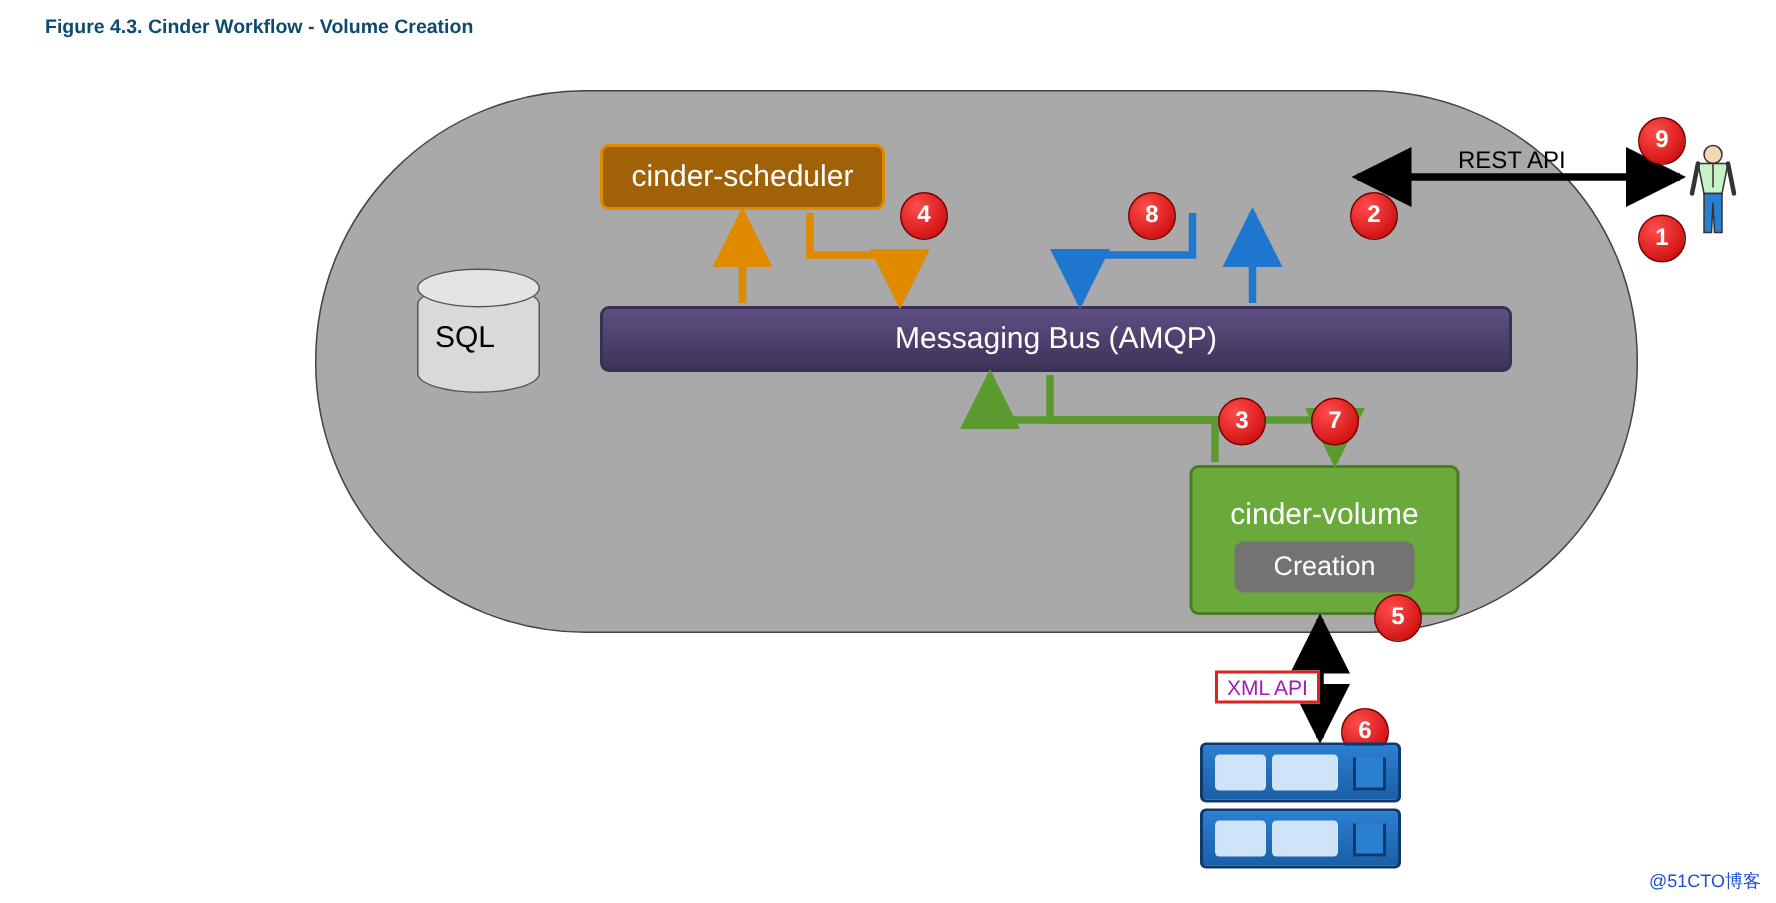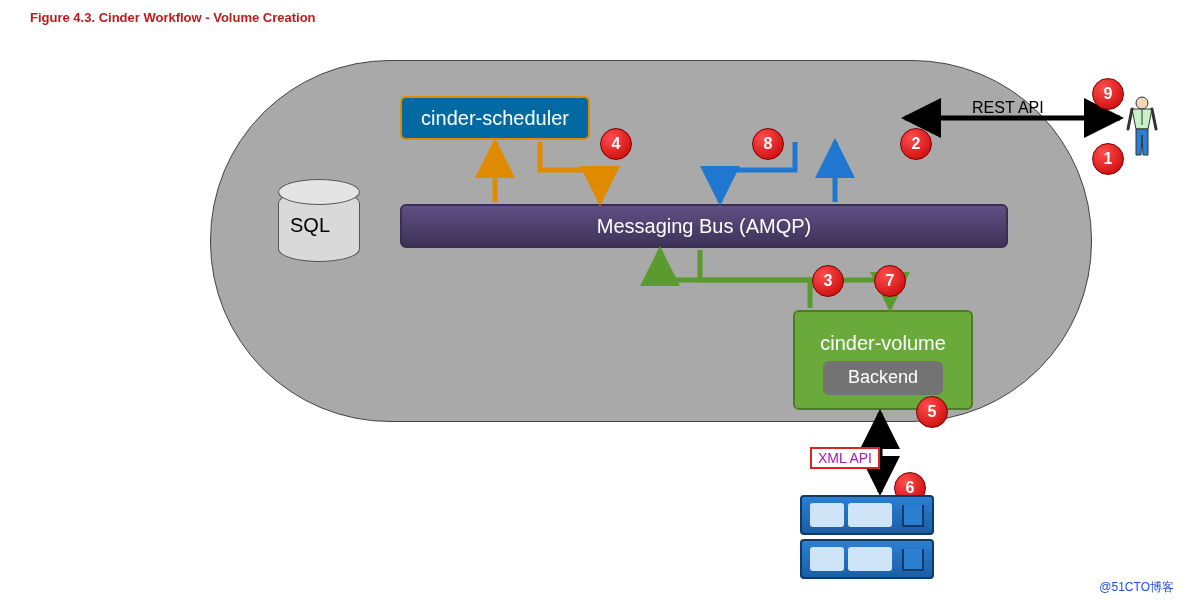--- a/index.html
+++ b/index.html
@@ -11,21 +11,21 @@
     height: 602px;
     position: relative;
     overflow: hidden;
   }
   .title {
     position: absolute;
     top: 10px;
     left: 30px;
     font-size: 13px;
     font-weight: bold;
-    color: #b91c1c;
+    color: #0c4a6e;
   }
   .stage {
     position: absolute;
     left: 0;
     top: 0;
     width: 1184px;
     height: 602px;
   }
   .capsule {
     position: absolute;
@@ -42,21 +42,21 @@
     border-radius: 6px;
     color: #fff;
     display: flex;
     align-items: center;
     justify-content: center;
     font-size: 20px;
     box-sizing: border-box;
   }
   .scheduler {
     left: 400px; top: 96px; width: 190px; height: 44px;
-    background: #0369a1; border: 2px solid #e08a00;
+    background: #a16207; border: 2px solid #e08a00;
   }
   .api {
     left: 770px; top: 96px; width: 130px; height: 44px;
     background: #1f77d0; border: 2px solid #155a9c;
   }
   .bus {
     left: 400px; top: 204px; width: 608px; height: 44px;
     background: #5a4a7a; border: 2px solid #3a2e55;
     background: linear-gradient(#5f4f84, #3d3358);
   }
@@ -181,21 +181,21 @@
   </div>
 
 
   <div class="box bus">
     <span>Messaging Bus (AMQP)</span>
   </div>
 
   <div class="box volume">
     <span>cinder-volume</span>
     <div class="backend">
-      <span>Backend</span>
+      <span>Creation</span>
     </div>
   </div>
 
   <svg class="arrows">
     <defs>
       <marker id="ah-orange" viewBox="0 0 10 10" refX="9" refY="5" markerWidth="8" markerHeight="8" orient="auto">
         <path d="M0,0 L10,5 L0,10 z" fill="#e08a00"></path>
       </marker>
       <marker id="ah-blue" viewBox="0 0 10 10" refX="9" refY="5" markerWidth="8" markerHeight="8" orient="auto">
         <path d="M0,0 L10,5 L0,10 z" fill="#1f77d0"></path>

